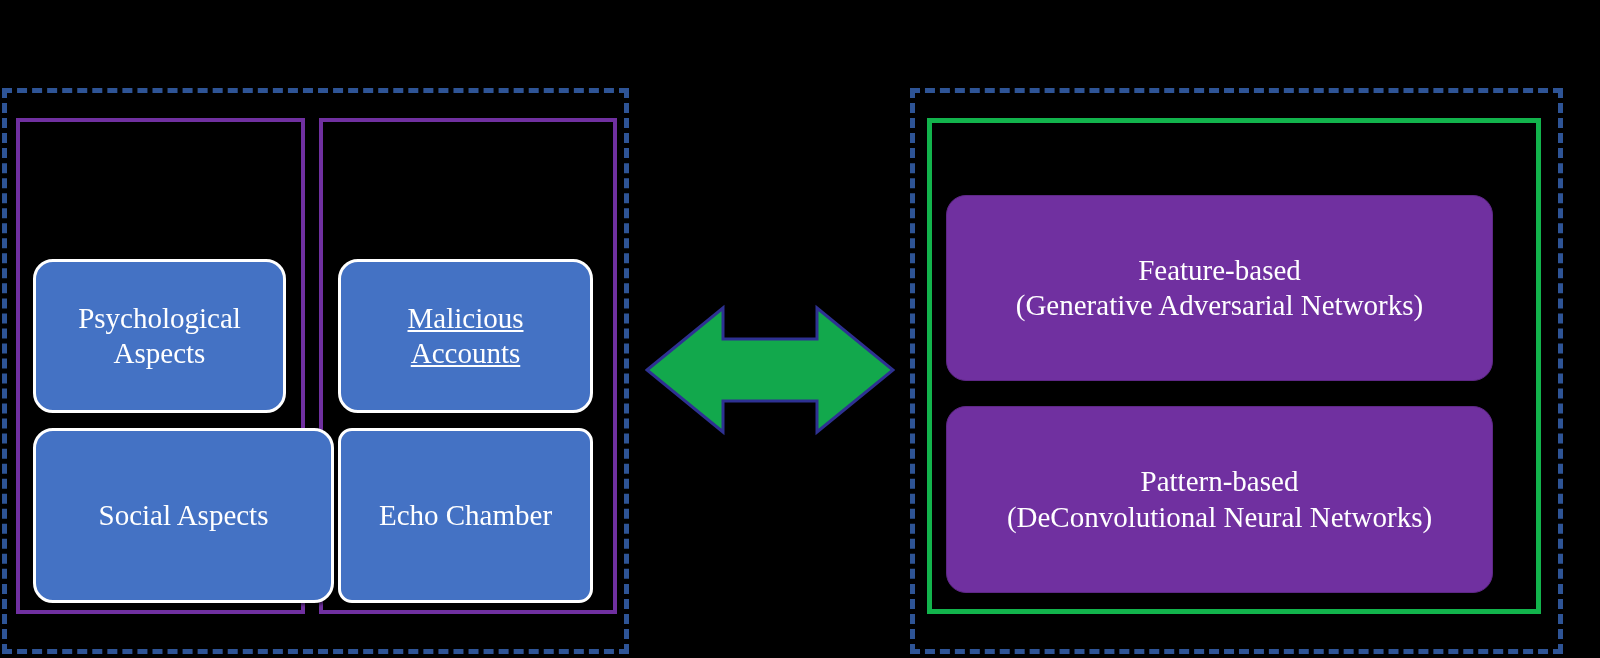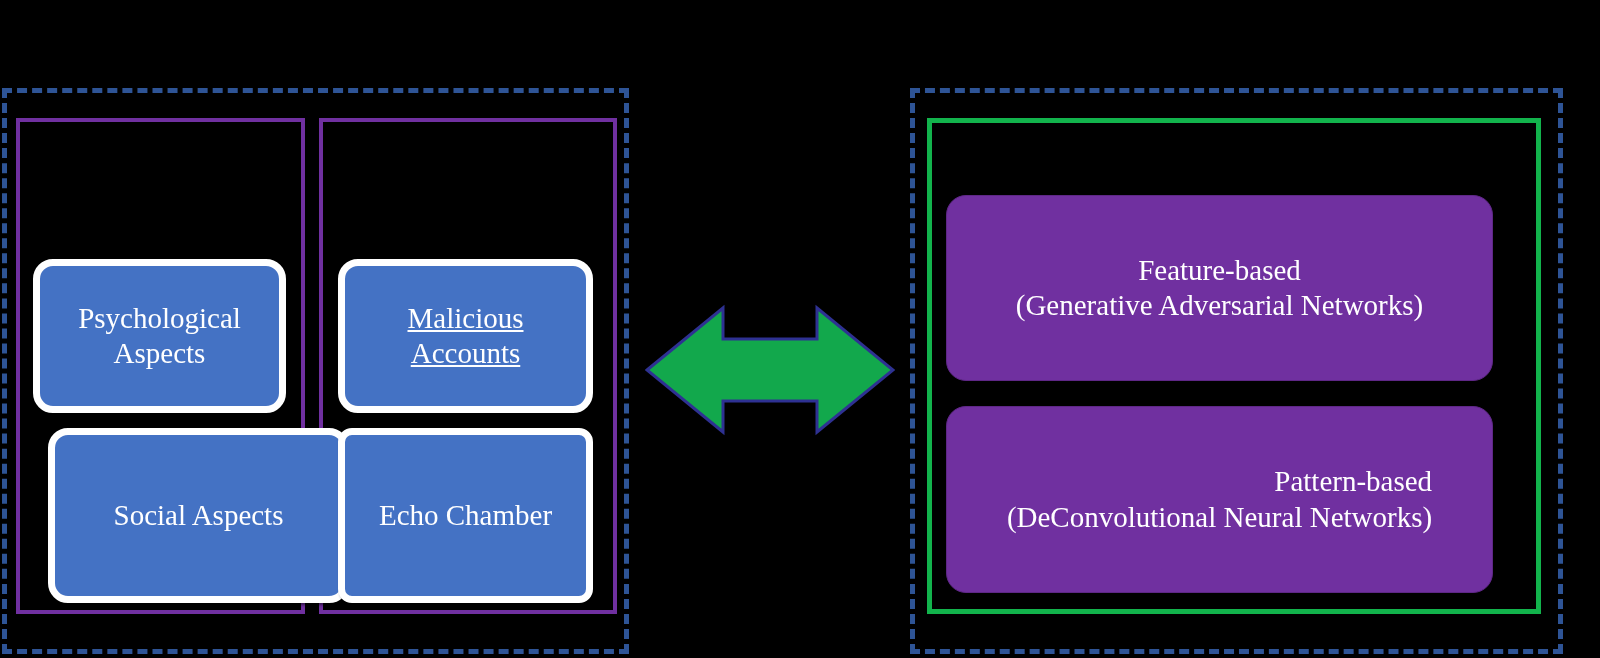--- a/index.html
+++ b/index.html
@@ -48,40 +48,40 @@
     justify-content: center;
     text-align: center;
     color: #FFFFFF;
     border-radius: 20px;
     line-height: 1.22;
     white-space: pre-line;
     padding: 4px 8px;
   }
   .node-blue {
     background: #4472C4;
-    border: 7px solid #ffffff;
+    border: 3px solid #ffffff;
     font-size: 29px;
     box-shadow: 2px 2px 3px rgba(0,0,0,0.55);
   }
   .node-purple {
     background: #7030A0;
     border: 1px solid #5E2786;
     font-size: 29px;
     box-shadow: 2px 2px 3px rgba(0,0,0,0.55);
   }
 
   
   #node-psychological-aspects { left: 33px;  top: 259px; width: 253px; height: 154px; }
-  #node-social-aspects        { left: 33px;  top: 428px; width: 301px; height: 175px; margin-left: 15px; }
+  #node-social-aspects        { left: 33px;  top: 428px; width: 301px; height: 175px; }
   
   #node-malicious-accounts    { left: 338px; top: 259px; width: 255px; height: 154px; text-decoration: underline; }
   #node-echo-chamber          { left: 338px; top: 428px; width: 255px; height: 175px; border-radius: 14px; }
   
   #node-feature-based         { left: 946px; top: 195px; width: 547px; height: 186px; }
-  #node-pattern-based         { left: 946px; top: 406px; width: 547px; height: 187px; text-align: right; }
+  #node-pattern-based         { left: 946px; top: 406px; width: 547px; height: 187px; }
 
   
   #bidirectional-arrow {
     position: absolute;
     left: 645px;
     top: 303px;
     width: 250px;
     height: 134px;
   }
 </style>

